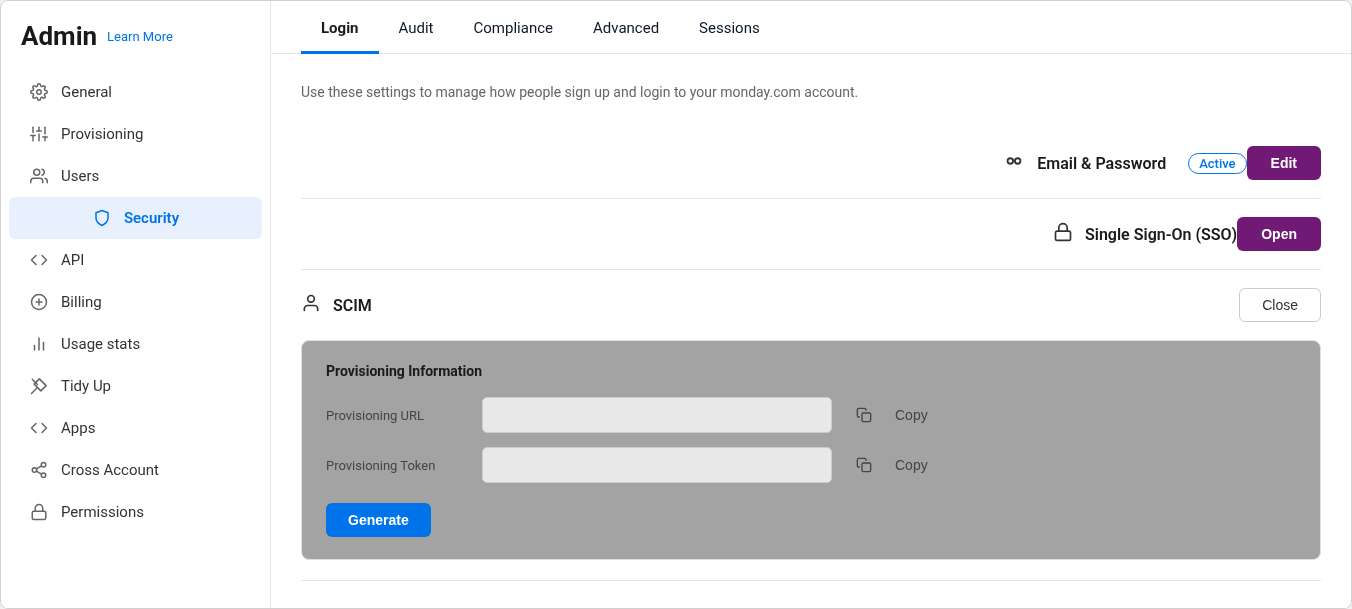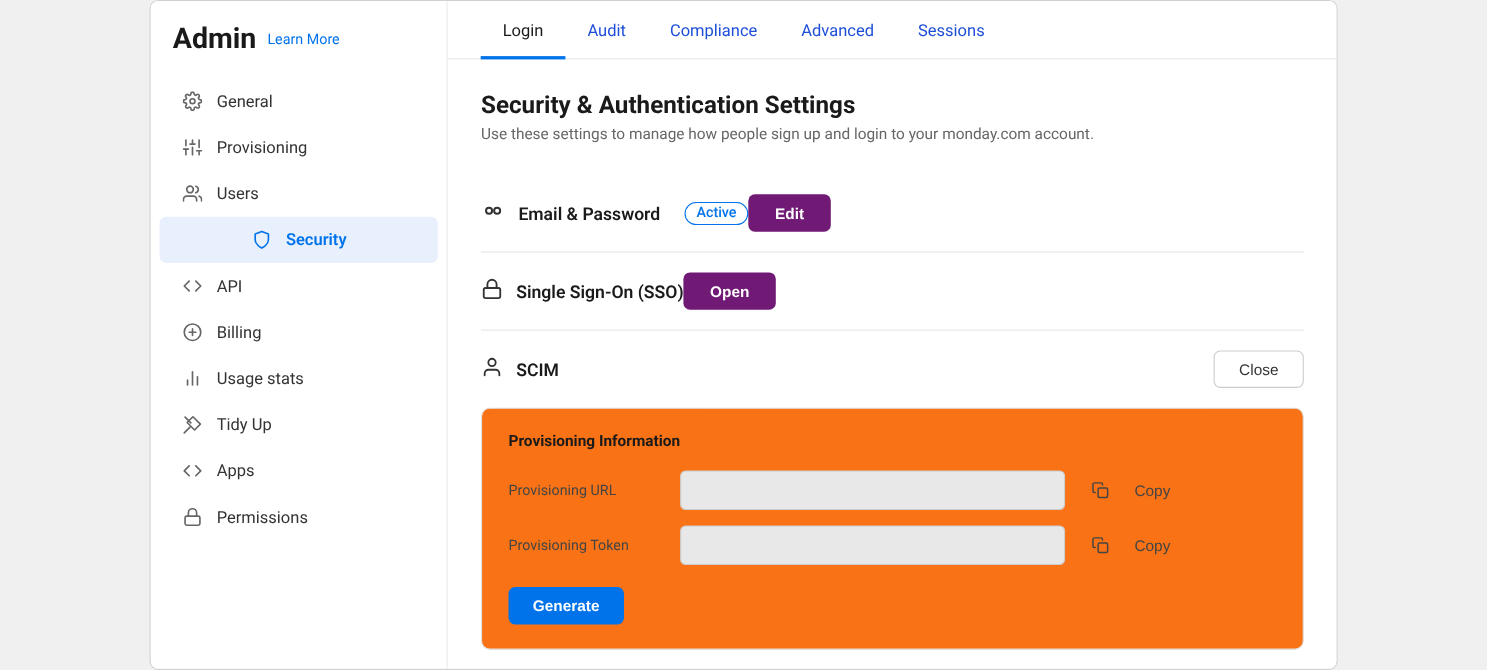--- a/index.html
+++ b/index.html
@@ -5,21 +5,21 @@
     * { box-sizing: border-box; margin: 0; padding: 0; }
     body {
       font-family: -apple-system, BlinkMacSystemFont, 'Segoe UI', Roboto, sans-serif;
       background: #f0f0f0;
       display: flex;
       justify-content: center;
       align-items: center;
       min-height: 100vh;
     }
     .window {
-      width: 1080px;
+      width: 1352px;
       height: 609px;
       background: #fff;
       border: 1px solid #d0d0d0;
       border-radius: 8px;
       display: flex;
       overflow: hidden;
     }
     
     .sidebar {
       width: 270px;
@@ -97,29 +97,29 @@
     .tabs-bar {
       display: flex;
       align-items: flex-end;
       border-bottom: 1px solid #e5e5e5;
       padding: 0 30px;
       gap: 0;
     }
     .tab {
       padding: 18px 20px 14px 20px;
       font-size: 15px;
-      color: #1d4ed8;
+      color: #0f172a;
       cursor: pointer;
       border-bottom: 3px solid transparent;
       margin-bottom: -1px;
       white-space: nowrap;
     }
     .tab.active {
       color: #1a1a1a;
-      font-weight: 400;
+      font-weight: 700;
       border-bottom: 3px solid #0073ea;
     }
     
     .content {
       flex: 1;
       padding: 30px;
       overflow-y: auto;
     }
     .page-title {
       font-size: 22px;
@@ -129,21 +129,21 @@
     }
     .page-subtitle {
       font-size: 14px;
       color: #666;
       margin-bottom: 28px;
     }
     
     .section-row {
       display: flex;
       align-items: center;
-      justify-content: flex-start;
+      justify-content: flex-end;
       padding: 18px 0;
       border-bottom: 1px solid #e5e5e5;
     }
     .section-left {
       display: flex;
       align-items: center;
       gap: 12px;
     }
     .section-icon {
       font-size: 18px;
@@ -190,21 +190,21 @@
     .scim-section {
       border-bottom: 1px solid #e5e5e5;
     }
     .scim-header-row {
       display: flex;
       align-items: center;
       justify-content: space-between;
       padding: 18px 0;
     }
     .scim-panel {
-      background: #f97316;
+      background: #a3a3a3;
       border: 1px solid #e0e0e0;
       border-radius: 8px;
       padding: 22px 24px 22px 24px;
       margin-bottom: 20px;
     }
     .scim-panel-title {
       font-size: 14px;
       font-weight: 700;
       color: #1a1a1a;
       margin-bottom: 18px;
@@ -366,20 +366,32 @@
       <div class="nav-item">
         <span class="nav-icon">
           <svg width="18" height="18" viewBox="0 0 24 24" fill="none" stroke="currentColor" stroke-width="2" stroke-linecap="round" stroke-linejoin="round">
               <polyline points="16 18 22 12 16 6"></polyline>
               <polyline points="8 6 2 12 8 18"></polyline>
             </svg>
         </span>
         <span class="nav-label">Apps</span>
       </div>
 
+      <div class="nav-item">
+        <span class="nav-icon">
+          <svg width="18" height="18" viewBox="0 0 24 24" fill="none" stroke="currentColor" stroke-width="2" stroke-linecap="round" stroke-linejoin="round">
+              <circle cx="18" cy="5" r="3"></circle>
+              <circle cx="6" cy="12" r="3"></circle>
+              <circle cx="18" cy="19" r="3"></circle>
+              <line x1="8.59" y1="13.51" x2="15.42" y2="17.49"></line>
+              <line x1="15.41" y1="6.51" x2="8.59" y2="10.49"></line>
+            </svg>
+        </span>
+        <span class="nav-label">Cross Account</span>
+      </div>
 
       <div class="nav-item">
         <span class="nav-icon">
           <svg width="18" height="18" viewBox="0 0 24 24" fill="none" stroke="currentColor" stroke-width="2" stroke-linecap="round" stroke-linejoin="round">
               <rect x="3" y="11" width="18" height="11" rx="2" ry="2"></rect>
               <path d="M7 11V7a5 5 0 0 1 10 0v4"></path>
             </svg>
         </span>
         <span class="nav-label">Permissions</span>
       </div>
@@ -391,21 +403,20 @@
 
     <div class="tabs-bar">
       <div class="tab active">Login</div>
       <div class="tab">Audit</div>
       <div class="tab">Compliance</div>
       <div class="tab">Advanced</div>
       <div class="tab">Sessions</div>
     </div>
 
     <div class="content">
-      <h1 class="page-title">Security &amp; Authentication Settings</h1>
       <p class="page-subtitle">Use these settings to manage how people sign up and login to your monday.com account.</p>
 
       <div class="section-row">
         <div class="section-left">
           <span class="section-icon">
             <svg width="22" height="22" viewBox="0 0 24 24" fill="none" stroke="#333" stroke-width="2">
                 <circle cx="8" cy="12" r="3"></circle>
                 <circle cx="16" cy="12" r="3"></circle>
               </svg>
           </span>

